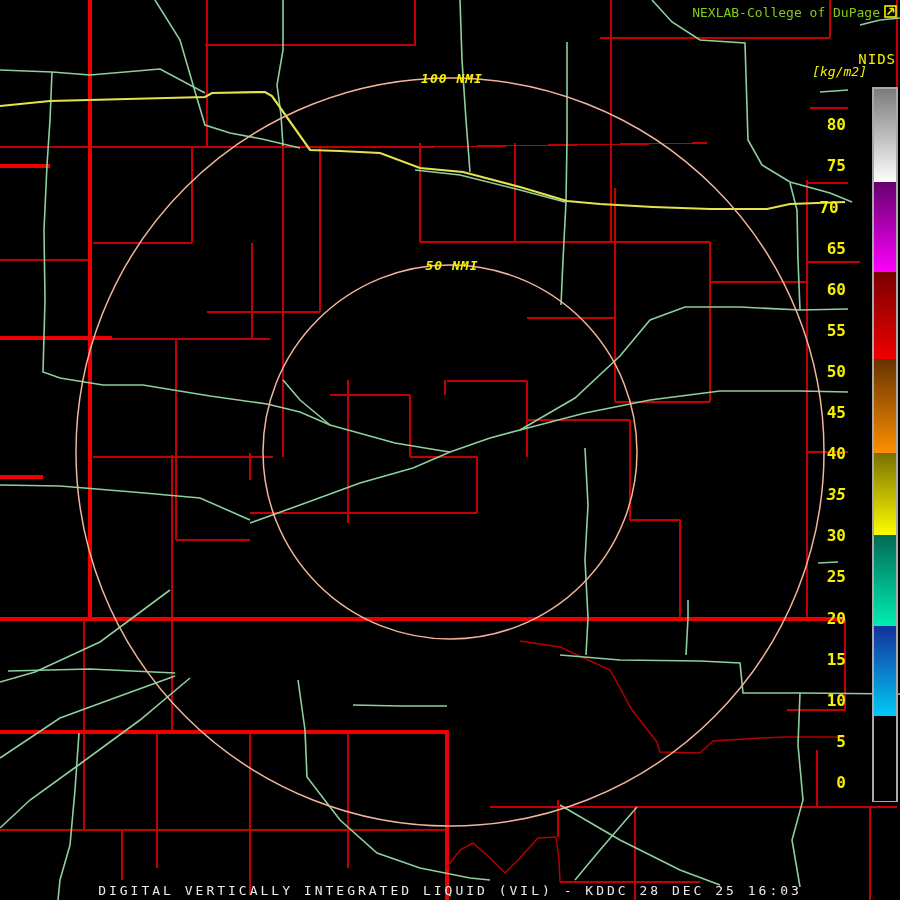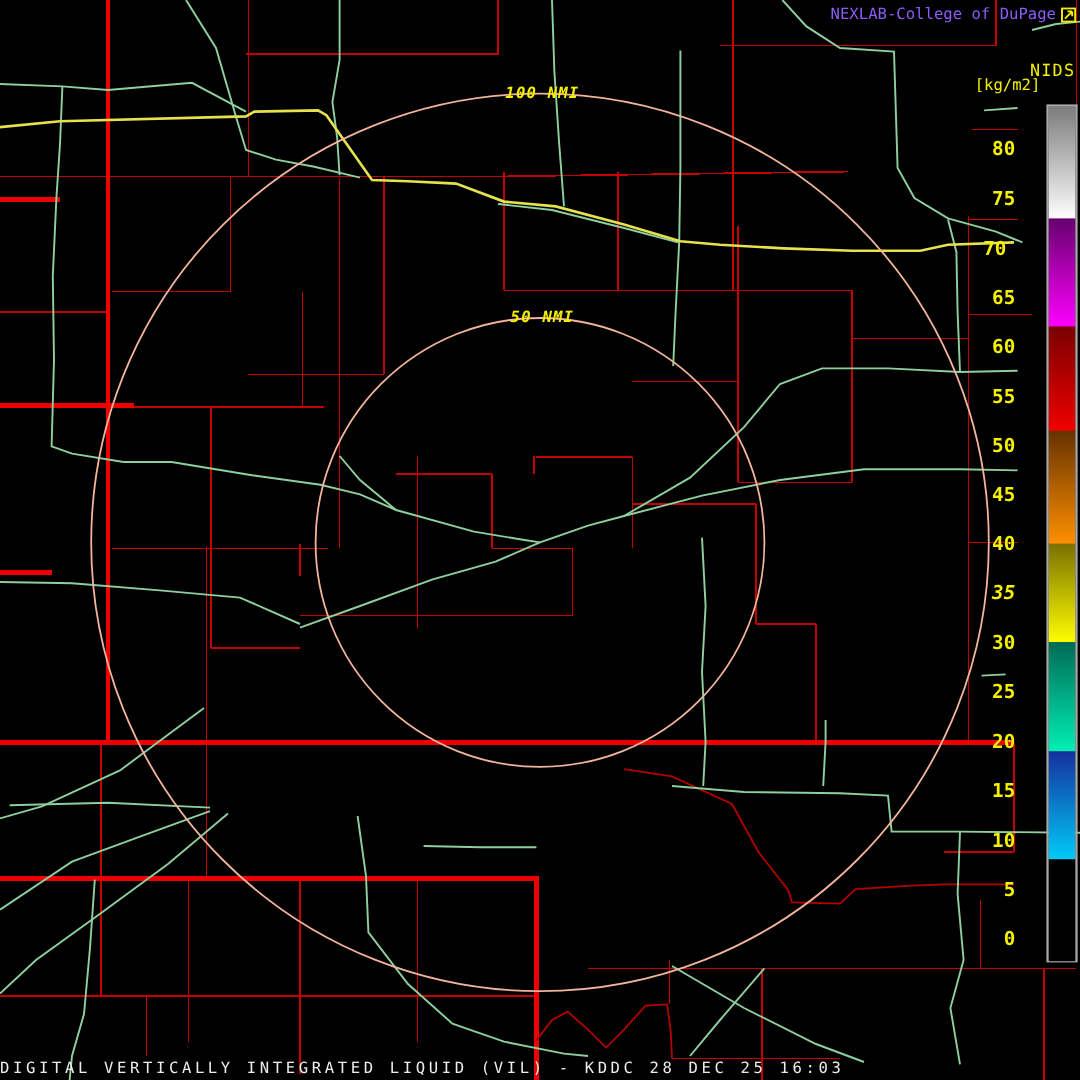--- a/index.html
+++ b/index.html
@@ -2,25 +2,25 @@
 <html><head>
 <meta charset="utf-8">
 <style>
   html,body{margin:0;padding:0;background:#222;}
   #screen{
     position:relative;width:900px;height:900px;background:#000;
     overflow:hidden;font-family:"DejaVu Sans Mono","Liberation Mono",monospace;
   }
   #map-svg{position:absolute;left:0;top:0;}
   .ovl{position:absolute;white-space:pre;}
-  #title-bar{top:5px;right:3px;color:#8b5cf6;font-size:13px;display:flex;align-items:center;gap:4px;}
+  #title-bar{top:5px;right:3px;color:#84cc16;font-size:13px;display:flex;gap:4px;}
   #cb-title{top:51px;right:4px;color:#f4f000;font-size:14px;letter-spacing:1px;}
-  #cb-units{top:64px;right:33px;color:#f4f000;font-size:13px;}
+  #cb-units{top:64px;right:33px;color:#f4f000;font-size:13px;font-style:italic;}
   .ring-label{color:#f4f000;font-size:13px;font-weight:bold;font-style:italic;transform:translate(-50%,-50%);letter-spacing:1px;}
-  #caption{left:0;top:883px;width:900px;color:#ebebeb;font-size:13px;letter-spacing:3px;}
+  #caption{left:0;top:883px;width:900px;text-align:center;color:#ebebeb;font-size:13px;letter-spacing:3px;}
   #colorbar{position:absolute;border:2px solid #a8a8a8;box-sizing:border-box;}
   .cb-seg{position:absolute;left:0;width:100%;}
   .cb-tick{position:absolute;color:#f4f000;font-size:16px;font-weight:bold;transform:translateY(-50%);text-align:right;width:34px;}
 </style>
 </head>
 <body>
 
 <div id="screen">
 
   <svg id="map-svg" width="900" height="900">

